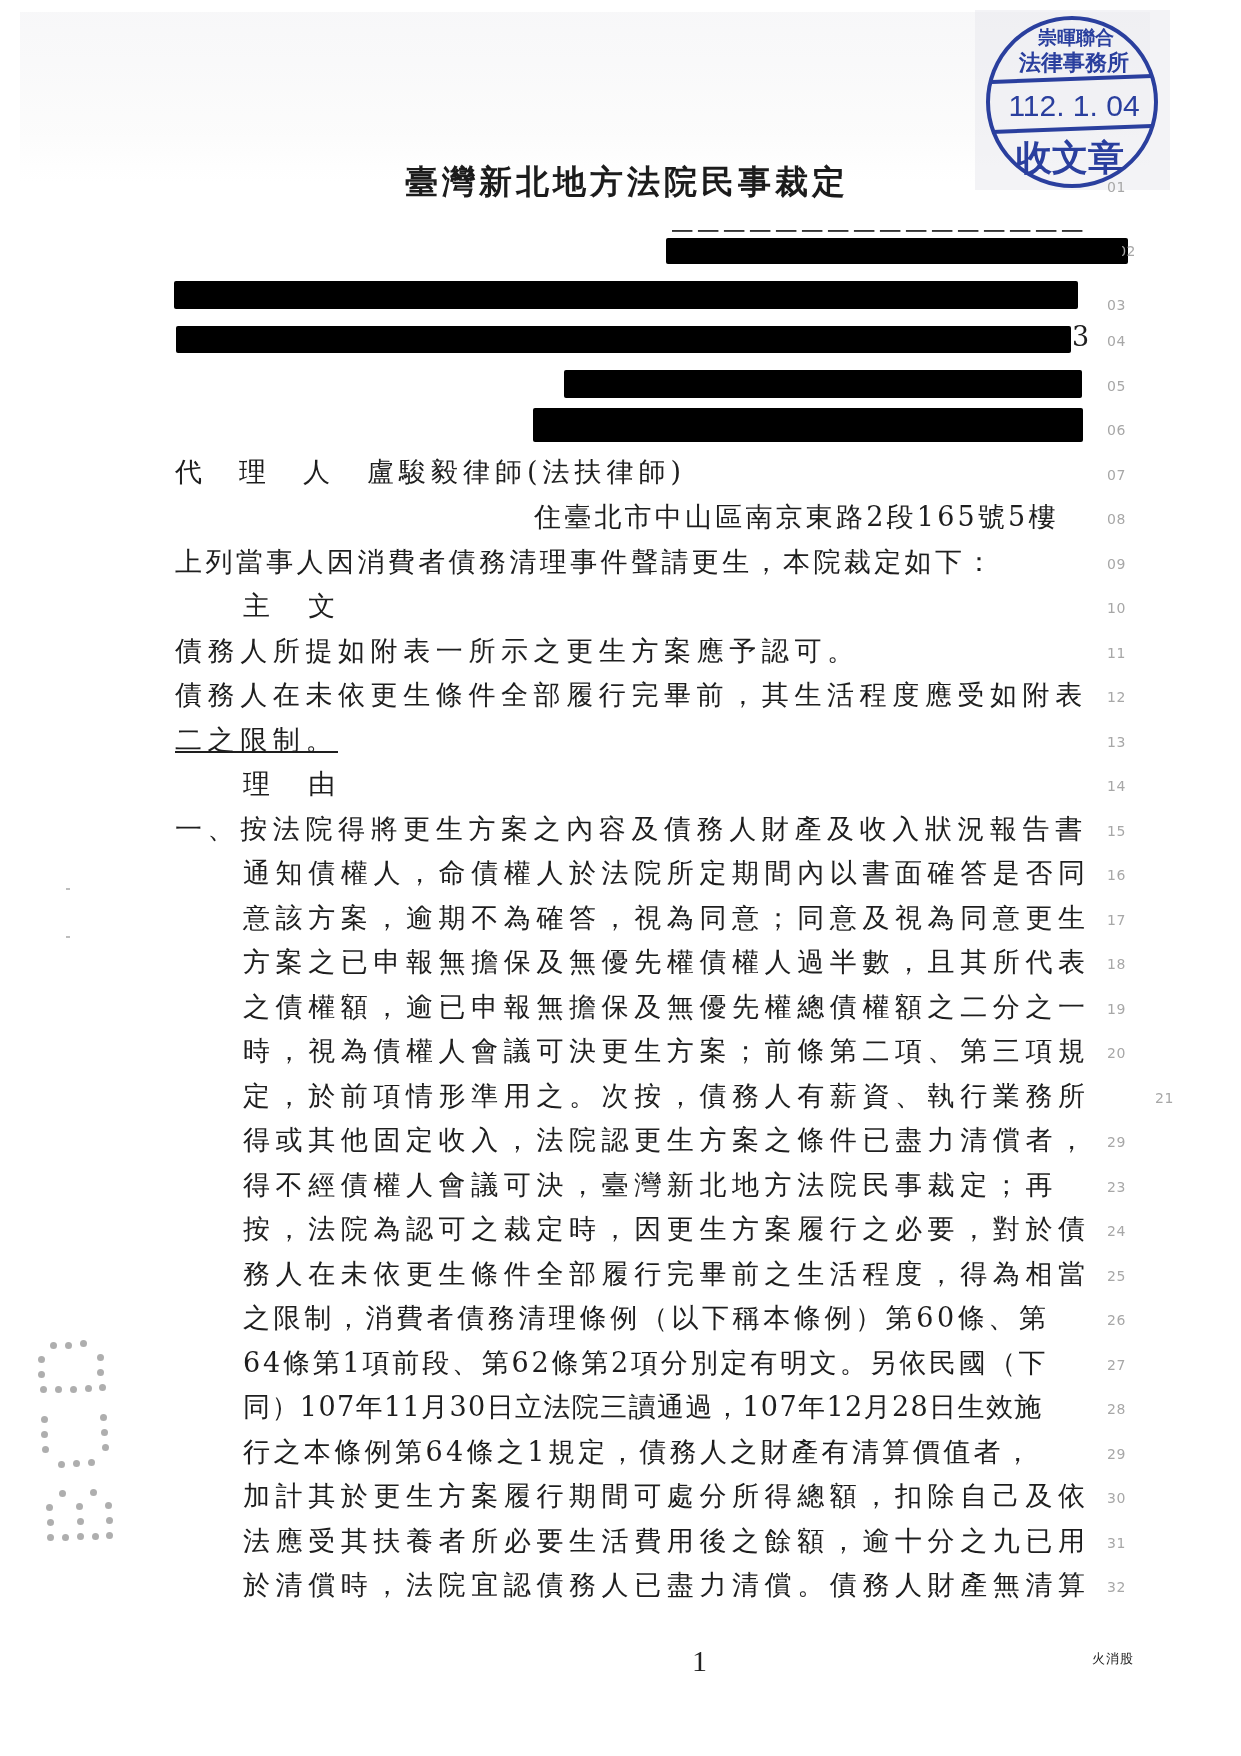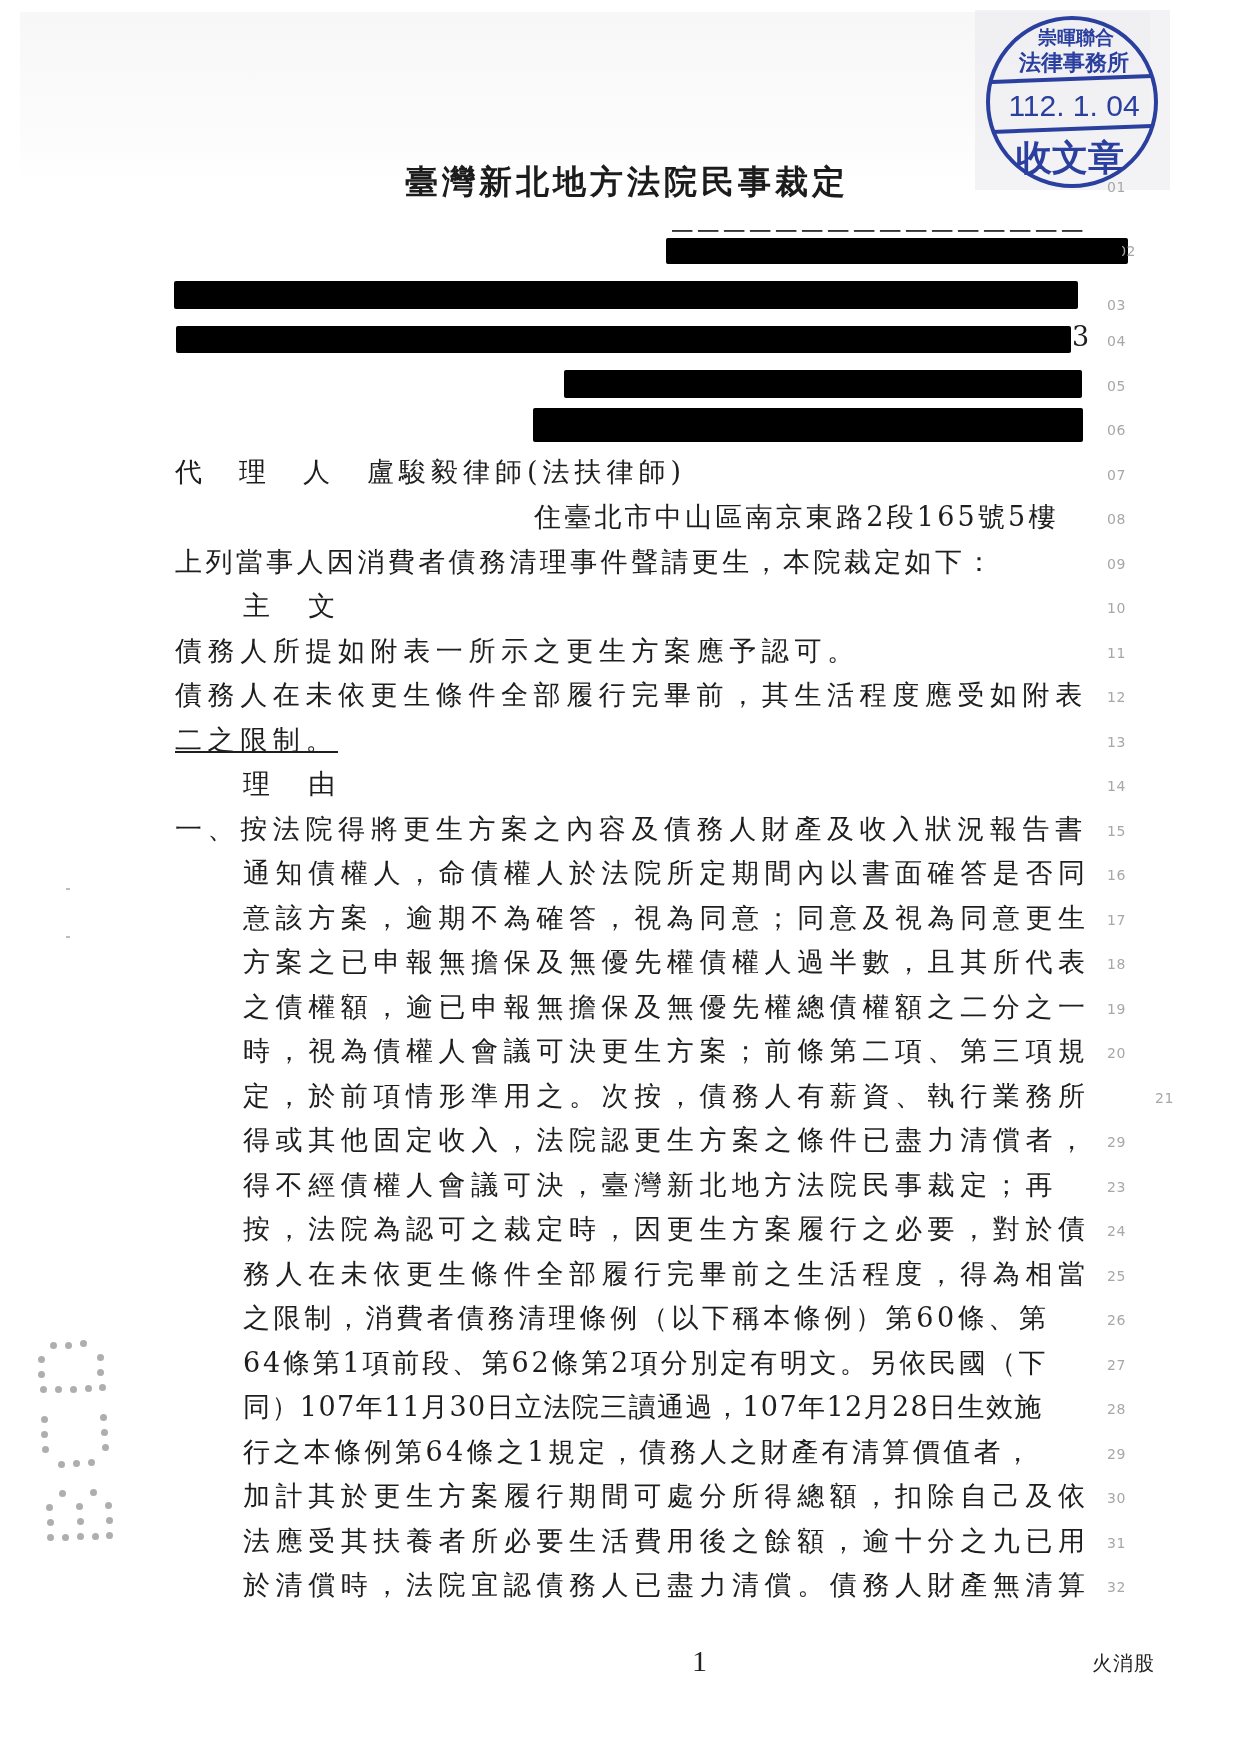--- a/index.html
+++ b/index.html
@@ -42,21 +42,21 @@
   }
   .ghost {
     position: absolute; font-size: 26px; color: #333; white-space: nowrap; overflow: hidden;
     height: 12px; line-height: 26px; letter-spacing: 6px;
   }
   .page-number {
     position: absolute; left: 692px; top: 1644px; font-size: 30px; color: #222;
     font-family: "Liberation Serif", serif;
   }
   .division {
-    position: absolute; left: 1092px; top: 1650px; font-size: 20px; color: #222; letter-spacing: 1px;
+    position: absolute; left: 1092px; top: 1650px; font-size: 13px; color: #222; letter-spacing: 1px;
   }
   .dots { position: absolute; left: 28px; top: 1340px; width: 90px; height: 220px; }
   .dot { position: absolute; width: 7px; height: 7px; border-radius: 50%; background: #9a9a9a; opacity: 0.8; }
   .margin-mark { position: absolute; left: 66px; width: 4px; height: 2px; background: #bdbdbd; }
 </style>
 </head>
 <body>
 
 <div class="scan-shade"></div>
 <div class="stamp-shade"></div>

